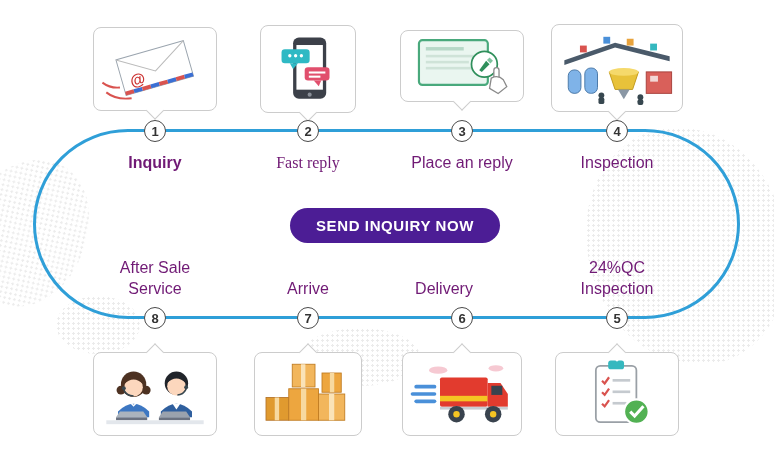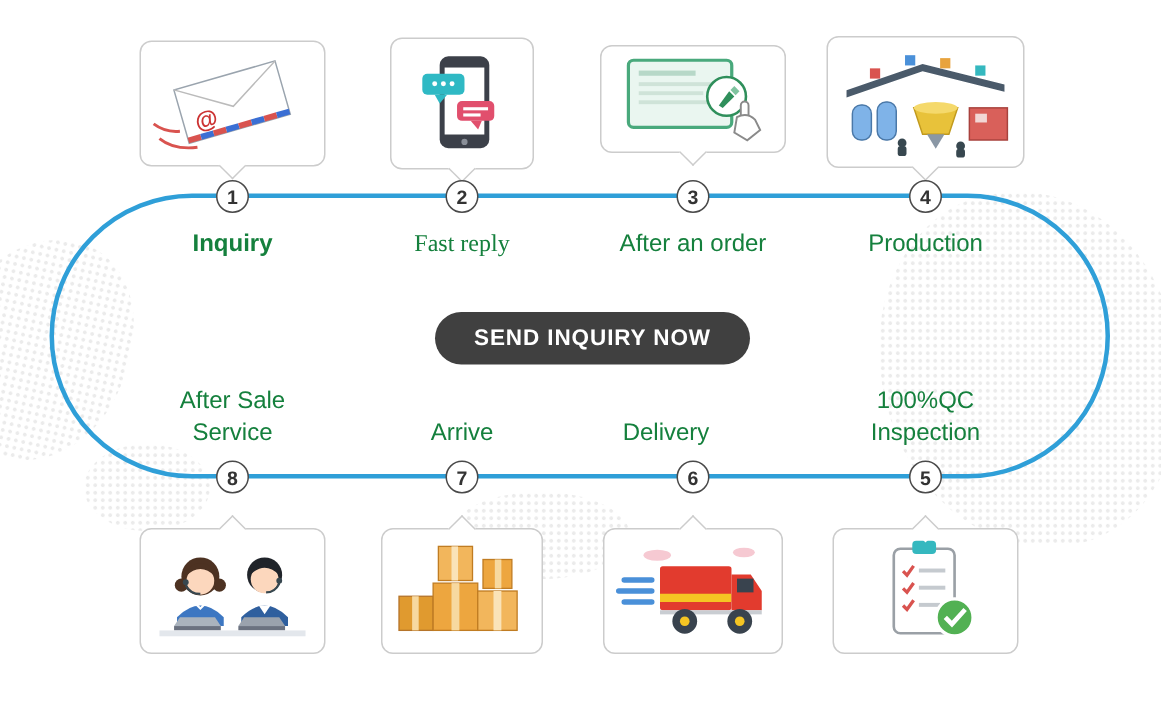--- a/index.html
+++ b/index.html
@@ -53,37 +53,37 @@
     border:1.5px solid #4a4a4a;box-sizing:border-box;z-index:3;
     display:flex;align-items:center;justify-content:center;
     font-size:13px;font-weight:700;color:#333;
   }
   #n1{left:144px;top:120px;} #n2{left:297px;top:120px;} #n3{left:451px;top:120px;} #n4{left:606px;top:120px;}
   #n8{left:144px;top:307px;} #n7{left:297px;top:307px;} #n6{left:451px;top:307px;} #n5{left:606px;top:307px;}
 
   
   .lbl{
     position:absolute;z-index:2;display:flex;justify-content:center;text-align:center;
-    font-size:16px;color:#15803d;line-height:1.3;
+    font-size:16px;color:#701a75;line-height:1.3;
   }
   .lbl.top{align-items:flex-start;height:26px;top:153px;}
   .lbl.bottom{align-items:flex-end;height:44px;top:256px;}
   #l1{left:85px;width:140px;font-weight:700;}
   #l2{left:238px;width:140px;font-family:Liberation Serif, serif;}
   #l3{left:392px;width:140px;}
   #l4{left:547px;width:140px;}
   #l8{left:95px;width:120px;}
   #l7{left:248px;width:120px;}
   #l6{left:384px;width:120px;}
   #l5{left:552px;width:130px;}
 
   
   .cta{
     position:absolute;left:290px;top:208px;width:210px;height:35px;border-radius:18px;
-    background:#404040;border:none;z-index:3;cursor:pointer;
+    background:#4c1d95;border:none;z-index:3;cursor:pointer;
     display:flex;align-items:center;justify-content:center;
     color:#ffffff;font-weight:700;font-size:15px;letter-spacing:.6px;
     font-family:"Liberation Sans", sans-serif;
   }
 </style>
 </head>
 <body>
 
 <div class="canvas">
 
@@ -175,29 +175,29 @@
     </div>
   <div class="num" id="n3">
       <span>3</span>
     </div>
   <div class="num" id="n4">
       <span>4</span>
     </div>
 
   <div class="lbl top" id="l1">Inquiry</div>
   <div class="lbl top" id="l2">Fast reply</div>
-  <div class="lbl top" id="l3">After an order</div>
-  <div class="lbl top" id="l4">Production</div>
+  <div class="lbl top" id="l3">Place an reply</div>
+  <div class="lbl top" id="l4">Inspection</div>
 
   <button class="cta">SEND INQUIRY NOW</button>
 
   <div class="lbl bottom" id="l7">Arrive</div>
   <div class="lbl bottom" id="l8">After Sale Service</div>
   <div class="lbl bottom" id="l6">Delivery</div>
-  <div class="lbl bottom" id="l5">100%QC Inspection</div>
+  <div class="lbl bottom" id="l5">24%QC Inspection</div>
 
   <div class="num" id="n8">
       <span>8</span>
     </div>
   <div class="num" id="n7">
       <span>7</span>
     </div>
   <div class="num" id="n6">
       <span>6</span>
     </div>

